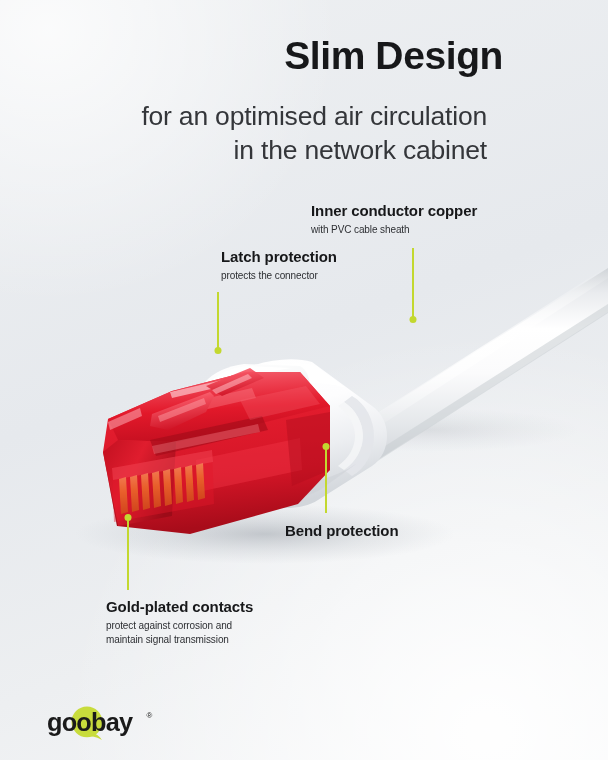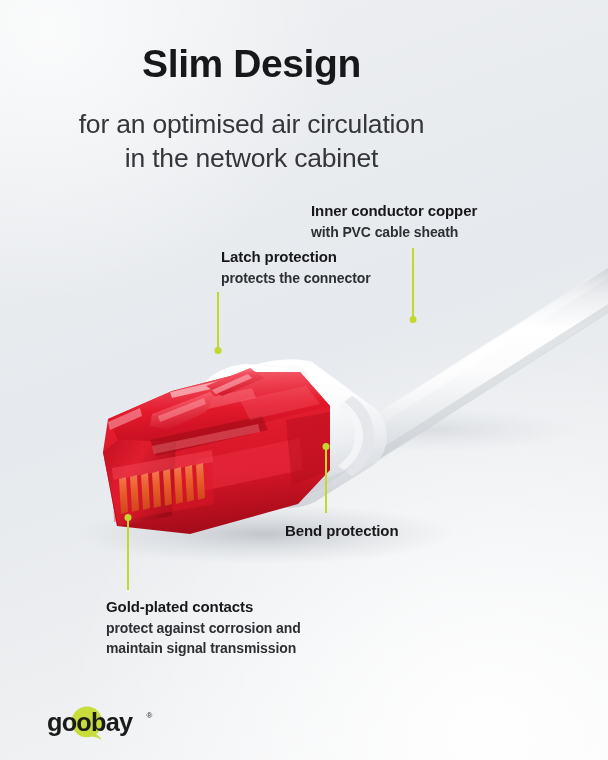--- a/index.html
+++ b/index.html
@@ -21,24 +21,24 @@
     overflow: hidden;
     background:
       radial-gradient(ellipse 120% 90% at 80% 96%, rgba(255,255,255,0.95) 0%, rgba(255,255,255,0.0) 58%),
       radial-gradient(ellipse 80% 60% at 8% 4%, rgba(255,255,255,0.75) 0%, rgba(255,255,255,0.0) 60%),
       linear-gradient(160deg, #eef0f2 0%, #e6e9ed 45%, #edeff1 72%, #f6f7f8 100%);
   }
 
   
   .header {
     position: absolute;
-    top: 16px;
+    top: 8px;
     left: 0;
     width: 503px;
-    text-align: center;
+    text-align: right;
     z-index: 20;
   }
   .title {
     margin: 0;
     padding-top: 27px;
     font-size: 39px;
     font-weight: bold;
     letter-spacing: -0.4px;
     color: #17181a;
     line-height: 1.08;
@@ -61,22 +61,22 @@
   }
   .callout .c-title {
     font-size: 15px;
     font-weight: bold;
     color: #17181a;
     line-height: 1.35;
     letter-spacing: -0.1px;
     white-space: nowrap;
   }
   .callout .c-desc {
-    font-size: 14px;
-    font-weight: 700;
+    font-size: 10px;
+    font-weight: 400;
     color: #2d2f33;
     line-height: 1.42;
     letter-spacing: -0.1px;
     padding-top: 2px;
   }
   .callout .c-desc span { display: block; white-space: nowrap; }
 
   #callout-inner-conductor { left: 311px; top: 201px; }
   #callout-latch           { left: 176px; top: 247px; margin-left: 45px; }
   #callout-bend            { left: 285px; top: 521px; text-align: center; }

